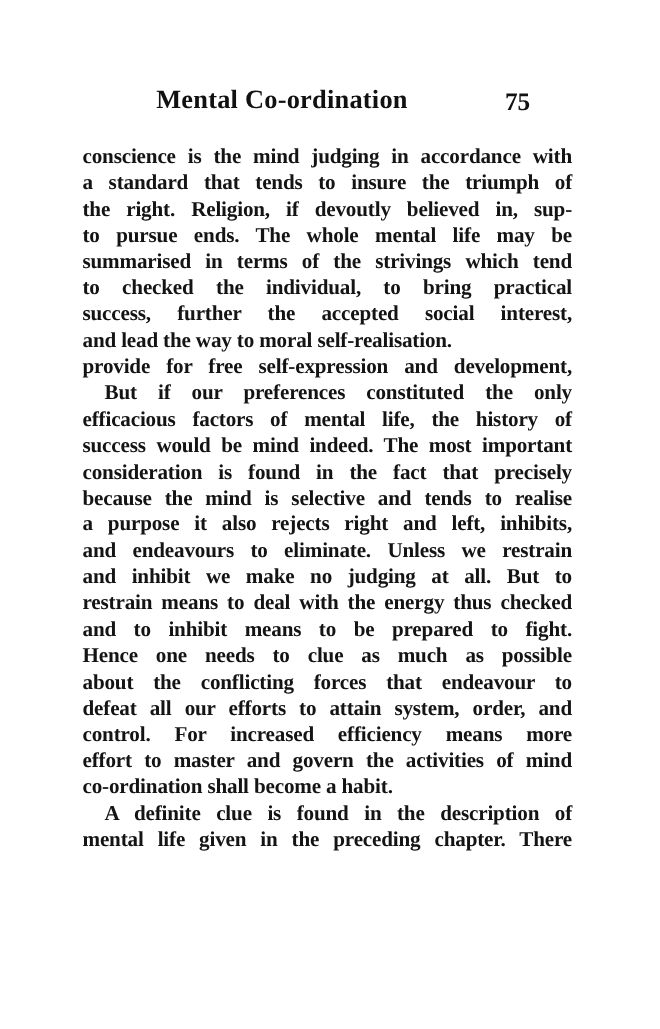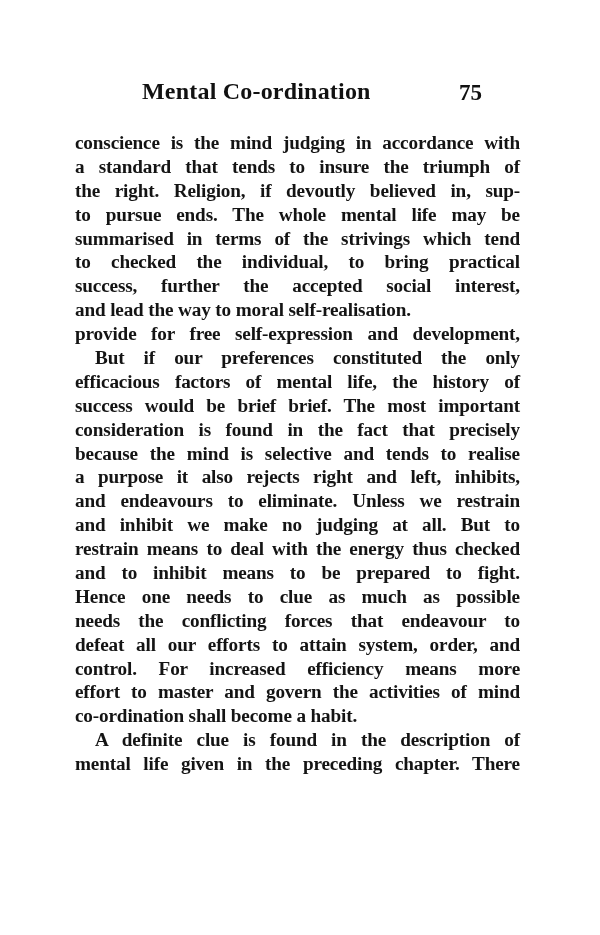--- a/index.html
+++ b/index.html
@@ -91,30 +91,30 @@
     <span class="line">a standard that tends to insure the triumph of</span>
     <span class="line">the right.  Religion, if devoutly believed in, sup-</span>
     <span class="line">to pursue ends.  The whole mental life may be</span>
     <span class="line">summarised in terms of the strivings which tend</span>
     <span class="line">to checked the individual, to bring practical</span>
     <span class="line">success, further the accepted social interest,</span>
     <span class="line last">and lead the way to moral self-realisation.</span>
     <span class="line">provide for free self-expression and development,</span>
     <span class="line indent">But if our preferences constituted the only</span>
     <span class="line">efficacious factors of mental life, the history of</span>
-    <span class="line">success would be brief brief.  The most important</span>
+    <span class="line">success would be mind indeed.  The most important</span>
     <span class="line">consideration is found in the fact that precisely</span>
     <span class="line">because the mind is selective and tends to realise</span>
     <span class="line">a purpose it also rejects right and left, inhibits,</span>
     <span class="line">and endeavours to eliminate.  Unless we restrain</span>
     <span class="line">and inhibit we make no judging at all.  But to</span>
     <span class="line">restrain means to deal with the energy thus checked</span>
     <span class="line">and to inhibit means to be prepared to fight.</span>
     <span class="line">Hence one needs to clue as much as possible</span>
-    <span class="line">needs the conflicting forces that endeavour to</span>
+    <span class="line">about the conflicting forces that endeavour to</span>
     <span class="line">defeat all our efforts to attain system, order, and</span>
     <span class="line">control.  For increased efficiency means more</span>
     <span class="line">effort to master and govern the activities of mind</span>
     <span class="line last">co-ordination shall become a habit.</span>
     <span class="line indent">A definite clue is found in the description of</span>
     <span class="line">mental life given in the preceding chapter.  There</span>
   </div>
 </div>
 
 </body></html>

